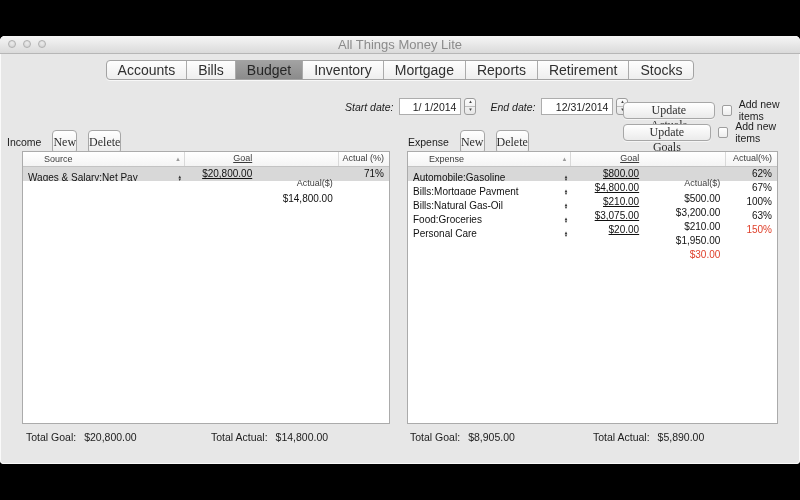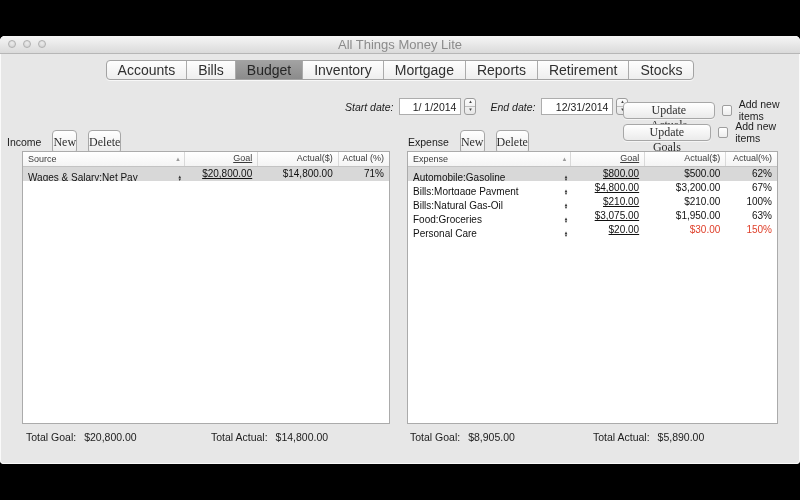--- a/index.html
+++ b/index.html
@@ -53,24 +53,24 @@
   
   .panel-head{position:absolute;top:94px;display:flex;align-items:center;gap:11px;font-size:10.5px;color:#1c1c1c;}
   .ph-income{left:7px;}
   .ph-expense{left:408px;}
   
   .table{position:absolute;top:115px;height:273px;background:#fff;border:1px solid #ababab;box-sizing:border-box;overflow:hidden;}
   .t-income{left:22px;width:368px;}
   .t-expense{left:407px;width:371px;}
   .thead{display:flex;height:14px;border-bottom:1px solid #c3c3c3;background:linear-gradient(#ffffff,#f4f4f4);}
   .th{font-size:9px;color:#3c3c3c;line-height:13px;box-sizing:border-box;}
-  .th.c1{display:flex;justify-content:space-between;align-items:center;padding:0 3px 0 5px;}
+  .th.c1{display:flex;justify-content:space-between;align-items:center;padding:0 3px 0 21px;}
   .sort{font-size:6px;color:#9a9a9a;}
   .thnum{text-align:right;padding-right:5px;border-left:1px solid #d9d9d9;}
-  .c1{width:44%;}.c2{width:20%;text-decoration:underline;}.c3{width:22%;}.c4{width:14%;}
+  .c1{width:44%;}.c2{width:20%;text-decoration:underline;}.c3{width:22%;margin-top:25px;}.c4{width:14%;}
   .tr{display:flex;height:14px;line-height:14px;font-size:10px;color:#111;}
   .tr.selected{background:#d8d8d8;}
   .td{box-sizing:border-box;}
   .td.c1{display:flex;justify-content:space-between;align-items:center;padding:8px 3px 0 5px;overflow:hidden;white-space:nowrap;}
   .num{text-align:right;padding-right:5px;}
   .red{color:#df402b;}
   .row-stepper{display:inline-flex;flex-direction:column;align-items:center;color:#333;}
   .row-stepper span{font-size:5px;line-height:3.5px;}
   
   .totals{position:absolute;top:395px;font-size:10.5px;color:#1c1c1c;}

